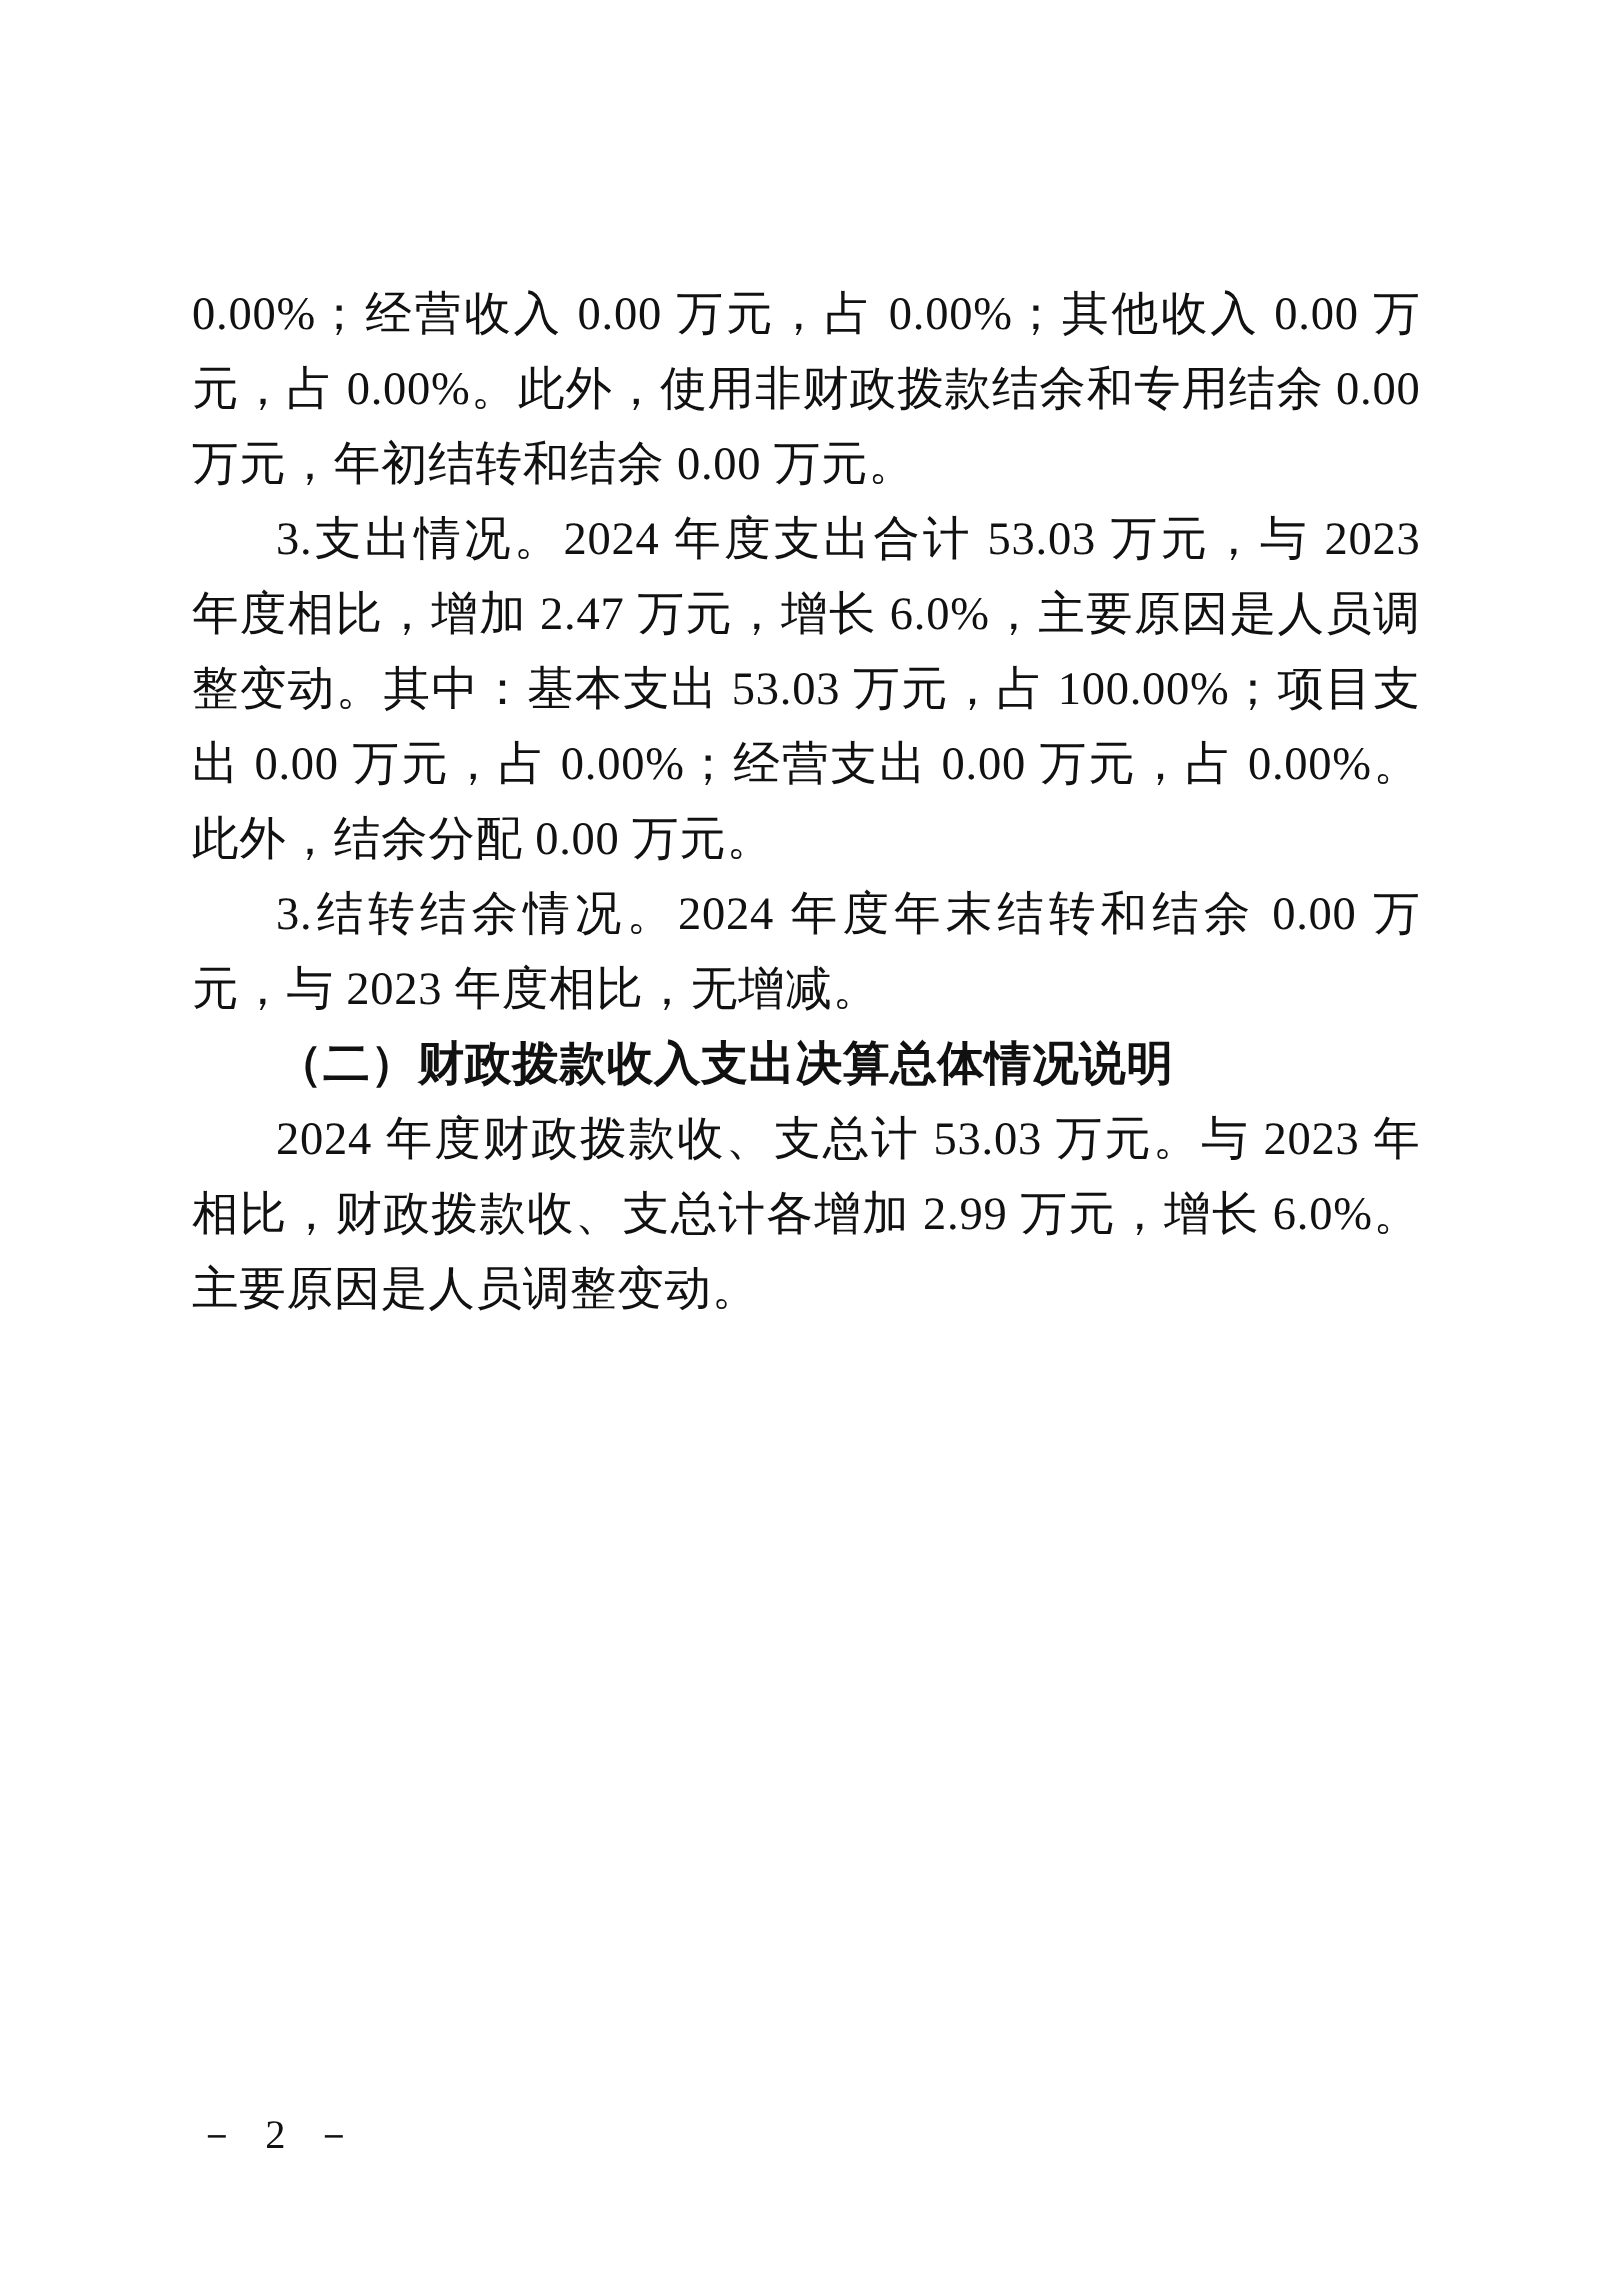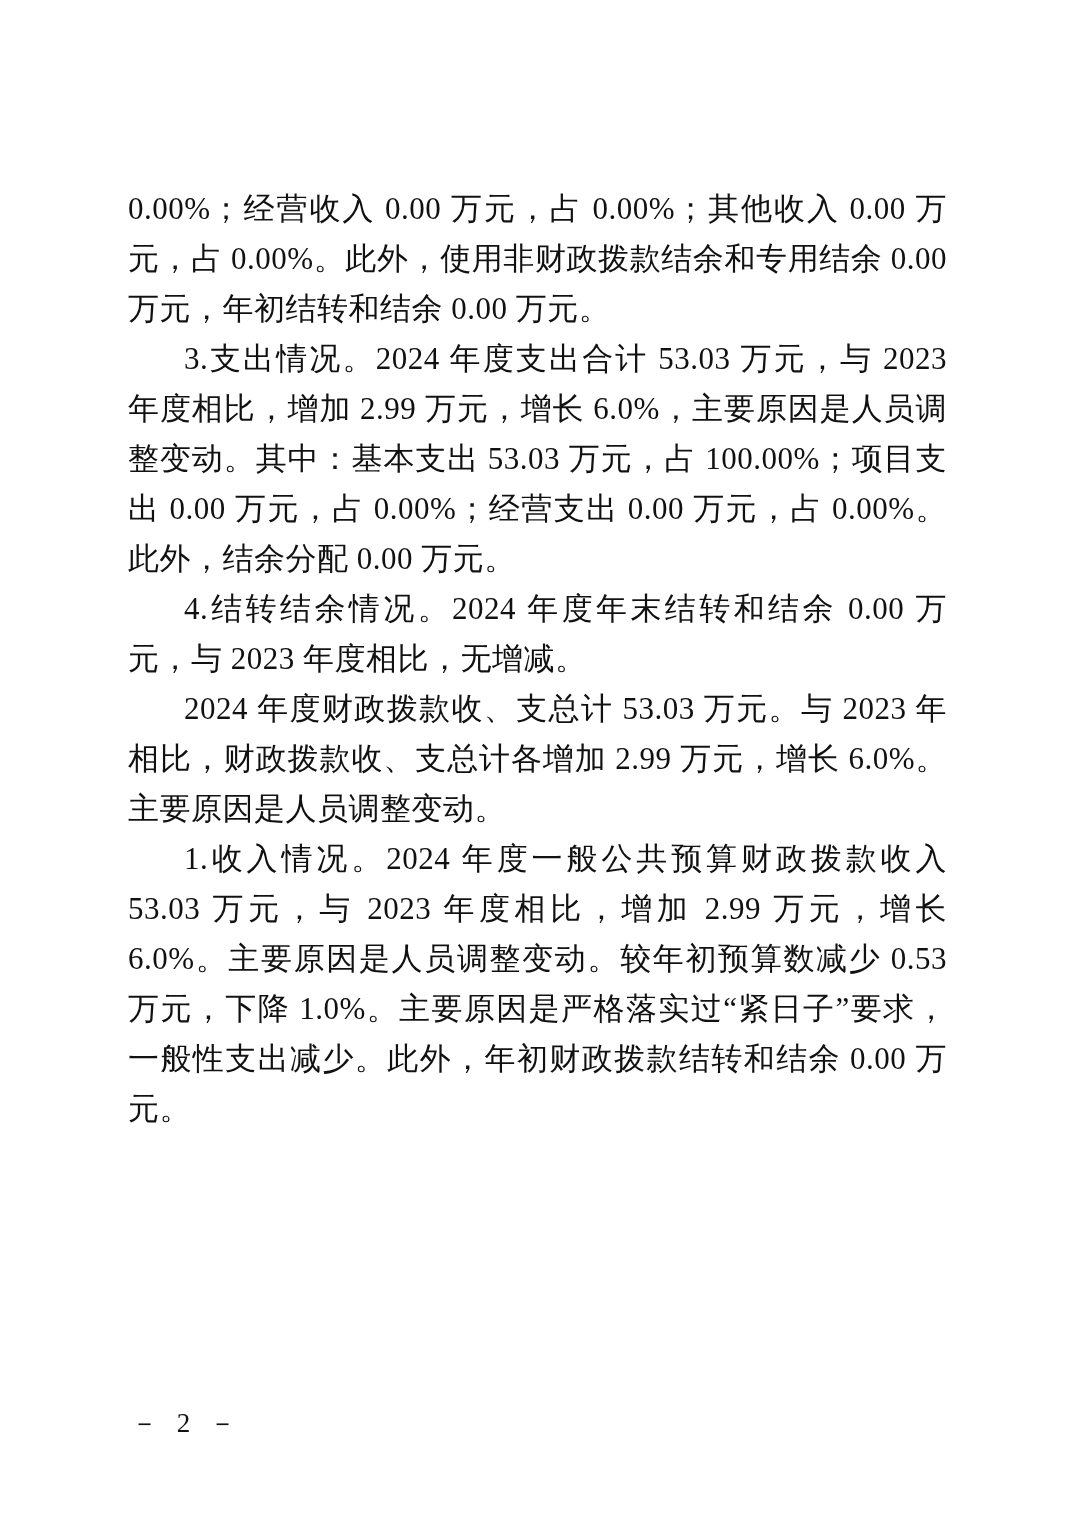--- a/index.html
+++ b/index.html
@@ -55,35 +55,35 @@
 
 <div class="page">
 
   <div class="doc-body">
 
     <p class="no-indent">
       <span>0.00%；经营收入 0.00 万元，占 0.00%；其他收入 0.00 万元，占 0.00%。此外，使用非财政拨款结余和专用结余 0.00 万元，年初结转和结余 0.00 万元。</span>
     </p>
 
     <p>
-      <span class="para-lead">3.支出情况。</span><span>2024 年度支出合计 53.03 万元，与 2023 年度相比，增加 2.99 万元，增长 6.0%，主要原因是人员调整变动。其中：基本支出 53.03 万元，占 100.00%；项目支出 0.00 万元，占 0.00%；经营支出 0.00 万元，占 0.00%。此外，结余分配 0.00 万元。</span>
+      <span class="para-lead">3.支出情况。</span><span>2024 年度支出合计 53.03 万元，与 2023 年度相比，增加 2.47 万元，增长 6.0%，主要原因是人员调整变动。其中：基本支出 53.03 万元，占 100.00%；项目支出 0.00 万元，占 0.00%；经营支出 0.00 万元，占 0.00%。此外，结余分配 0.00 万元。</span>
     </p>
 
     <p>
-      <span class="para-lead">4.结转结余情况。</span><span>2024 年度年末结转和结余 0.00 万元，与 2023 年度相比，无增减。</span>
+      <span class="para-lead">3.结转结余情况。</span><span>2024 年度年末结转和结余 0.00 万元，与 2023 年度相比，无增减。</span>
     </p>
 
+    <p class="section-heading">
+      <span>（二）财政拨款收入支出决算总体情况说明</span>
+    </p>
 
     <p>
       <span>2024 年度财政拨款收、支总计 53.03 万元。与 2023 年相比，财政拨款收、支总计各增加 2.99 万元，增长 6.0%。主要原因是人员调整变动。</span>
     </p>
 
 
-    <p>
-      <span class="para-lead">1.收入情况。</span><span>2024 年度一般公共预算财政拨款收入 53.03 万元，与 2023 年度相比，增加 2.99 万元，增长 6.0%。主要原因是人员调整变动。较年初预算数减少 0.53 万元，下降 1.0%。主要原因是严格落实过“紧日子”要求，一般性支出减少。此外，年初财政拨款结转和结余 0.00 万元。</span>
-    </p>
 
 
   </div>
 
   <div class="page-footer">－ 2 －</div>
 
 </div>
 
 </body></html>

